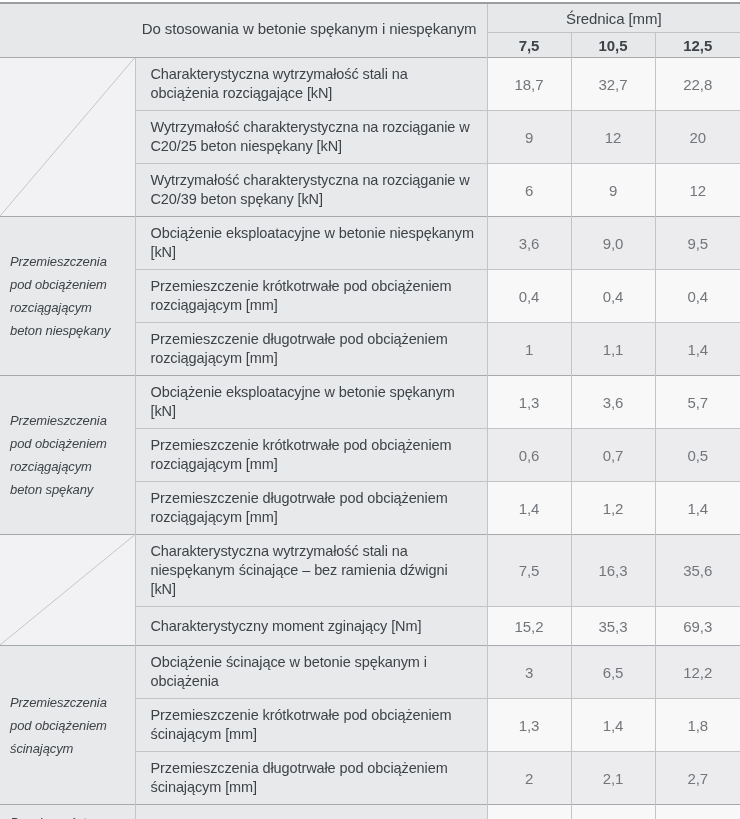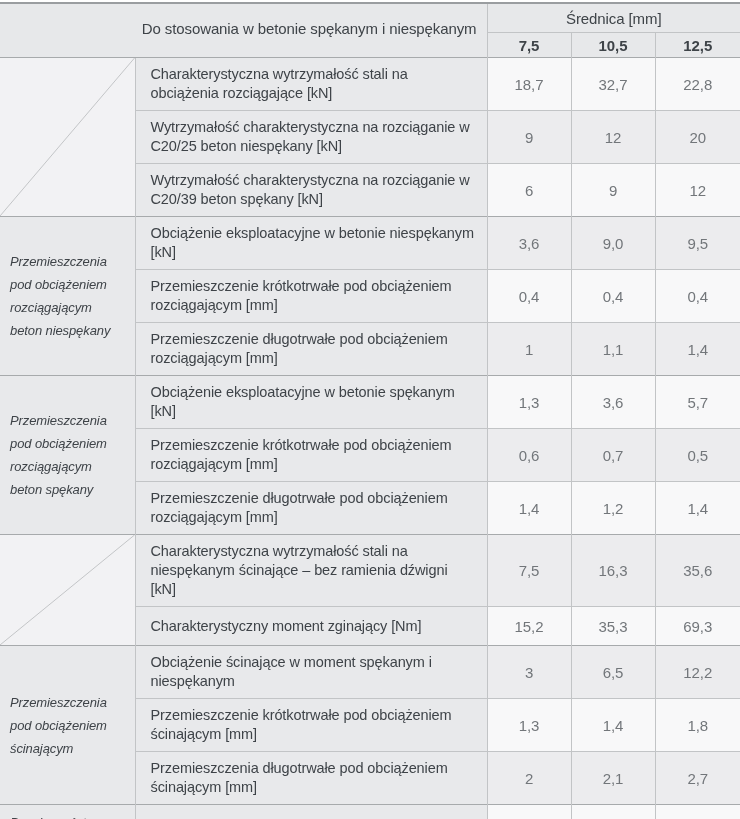--- a/index.html
+++ b/index.html
@@ -196,21 +196,21 @@
         <td class="value-cell even">35,6</td>
       </tr>
       <tr>
         <td class="desc-cell">Charakterystyczny moment zginający [Nm]</td>
         <td class="value-cell odd">15,2</td>
         <td class="value-cell odd">35,3</td>
         <td class="value-cell odd">69,3</td>
       </tr>
       <tr class="group-start">
         <td rowspan="3" class="label-cell">Przemieszczenia pod obciążeniem ścinającym</td>
-        <td class="desc-cell">Obciążenie ścinające w moment spękanym i niespękanym</td>
+        <td class="desc-cell">Obciążenie ścinające w betonie spękanym i obciążenia</td>
         <td class="value-cell even">3</td>
         <td class="value-cell even">6,5</td>
         <td class="value-cell even">12,2</td>
       </tr>
       <tr>
         <td class="desc-cell">Przemieszczenie krótkotrwałe pod obciążeniem ścinającym [mm]</td>
         <td class="value-cell odd">1,3</td>
         <td class="value-cell odd">1,4</td>
         <td class="value-cell odd">1,8</td>
       </tr>

